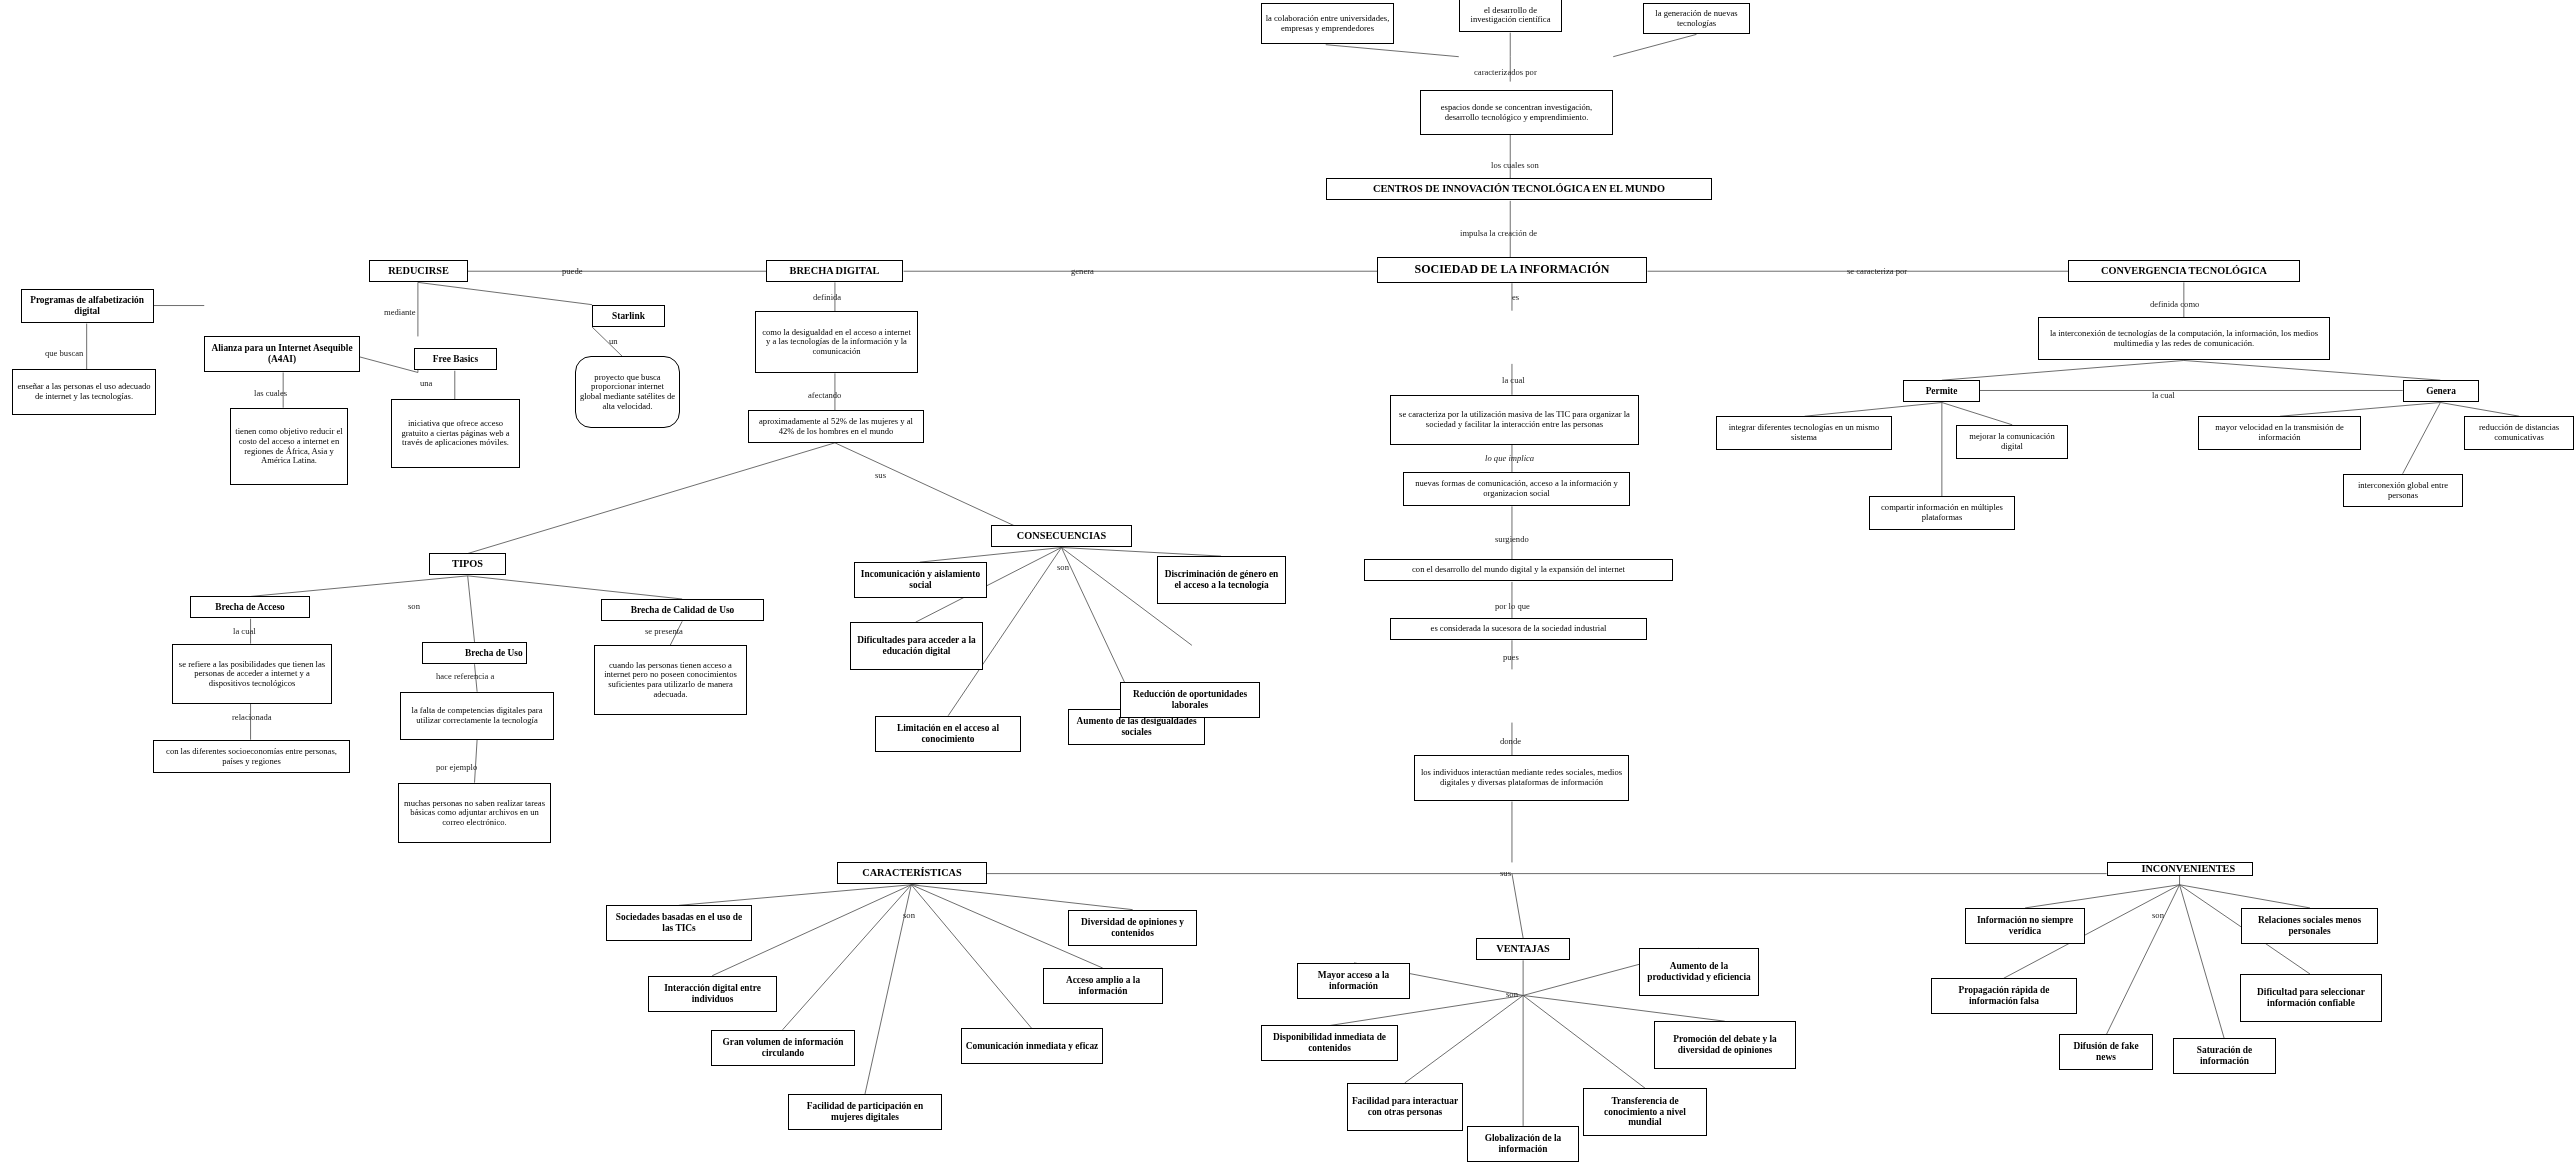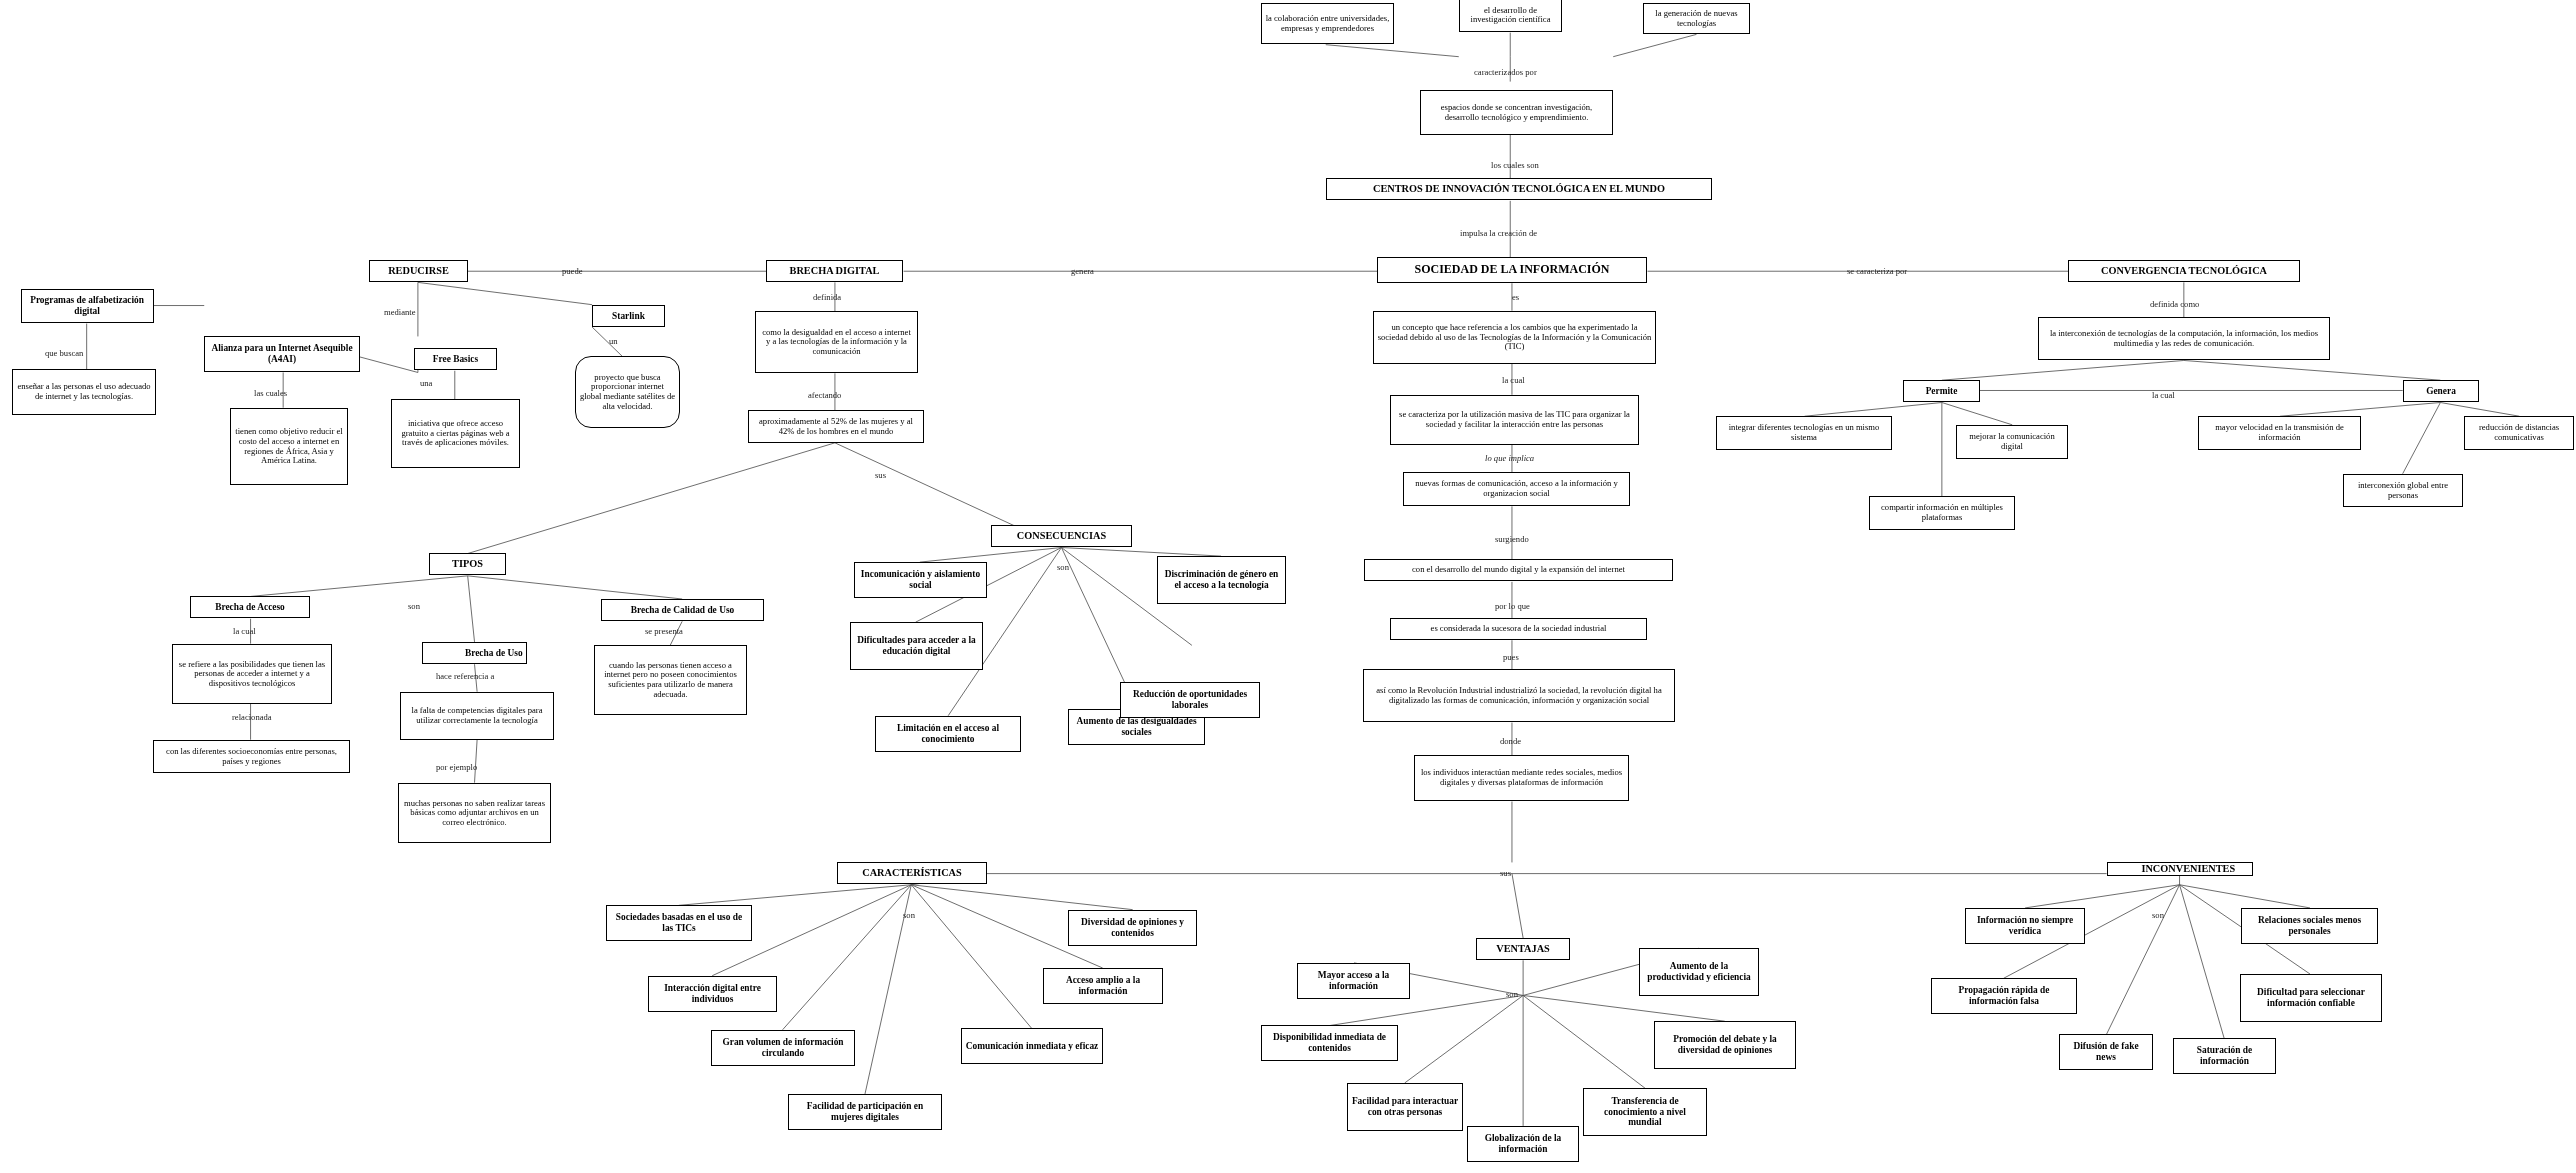--- a/index.html
+++ b/index.html
@@ -148,37 +148,31 @@
     </div>
     <div class="node" style="left: 755px; top: 311px; width: 163px; height: 62px; font-size: 8.6px;">
       <span>como la desigualdad en el acceso a internet y a las tecnologías de la información y la comunicación</span>
     </div>
     <div class="node" style="left: 748px; top: 410px; width: 176px; height: 33px; font-size: 8.6px;">
       <span>aproximadamente al 52% de las mujeres y al 42% de los hombres en el mundo</span>
     </div>
     <div class="node bold" style="left: 1377px; top: 257px; width: 270px; height: 26px; font-size: 12px;">
       <span>SOCIEDAD DE LA INFORMACIÓN</span>
     </div>
-    <div class="node" style="left: 1373px; top: 311px; width: 283px; height: 53px; font-size: 8.6px;">
-      <span>un concepto que hace referencia a los cambios que ha experimentado la sociedad debido al uso de las Tecnologías de la Información y la Comunicación (TIC)</span>
-    </div>
     <div class="node" style="left: 1390px; top: 395px; width: 249px; height: 50px; font-size: 8.6px;">
       <span>se caracteriza por la utilización masiva de las TIC para organizar la sociedad y facilitar la interacción entre las personas</span>
     </div>
     <div class="node" style="left: 1403px; top: 472px; width: 227px; height: 34px; font-size: 8.6px;">
       <span>nuevas formas de comunicación, acceso a la información y organizacion social</span>
     </div>
     <div class="node" style="left: 1364px; top: 559px; width: 309px; height: 22px; font-size: 8.6px;">
       <span>con el desarrollo del mundo digital y la expansión del internet</span>
     </div>
     <div class="node" style="left: 1390px; top: 618px; width: 257px; height: 22px; font-size: 8.6px;">
       <span>es considerada la sucesora de la sociedad industrial</span>
-    </div>
-    <div class="node" style="left: 1363px; top: 669px; width: 312px; height: 53px; font-size: 8.6px;">
-      <span>así como la Revolución Industrial industrializó la sociedad, la revolución digital ha digitalizado las formas de comunicación, información y organización social</span>
     </div>
     <div class="node" style="left: 1414px; top: 755px; width: 215px; height: 46px; font-size: 8.6px;">
       <span>los individuos interactúan mediante redes sociales, medios digitales y diversas plataformas de información</span>
     </div>
     <div class="node bold" style="left: 2068px; top: 260px; width: 232px; height: 22px; font-size: 10.3px;">
       <span>CONVERGENCIA TECNOLÓGICA</span>
     </div>
     <div class="node" style="left: 2038px; top: 317px; width: 292px; height: 43px; font-size: 8.6px;">
       <span>la interconexión de tecnologías de la computación, la información, los medios multimedia y las redes de comunicación.</span>
     </div>

